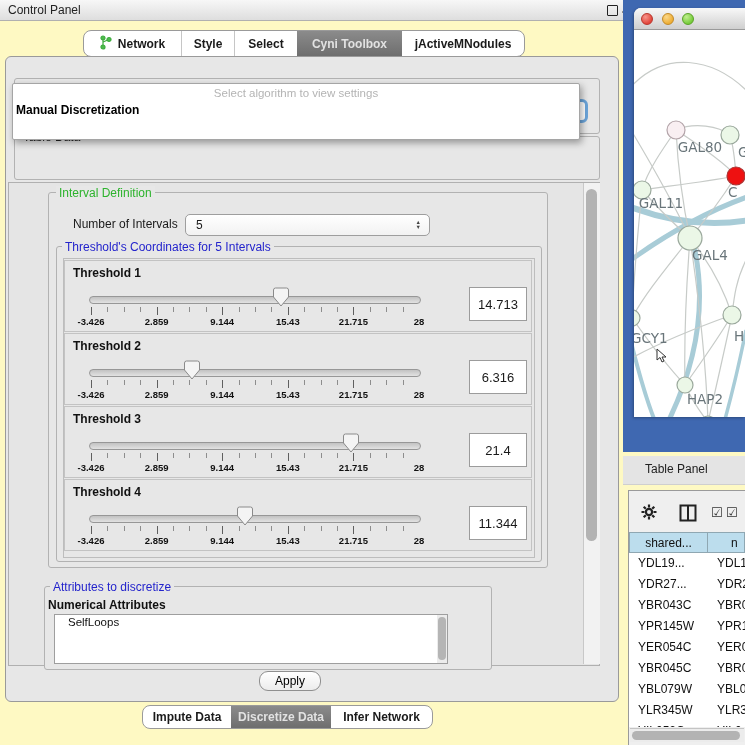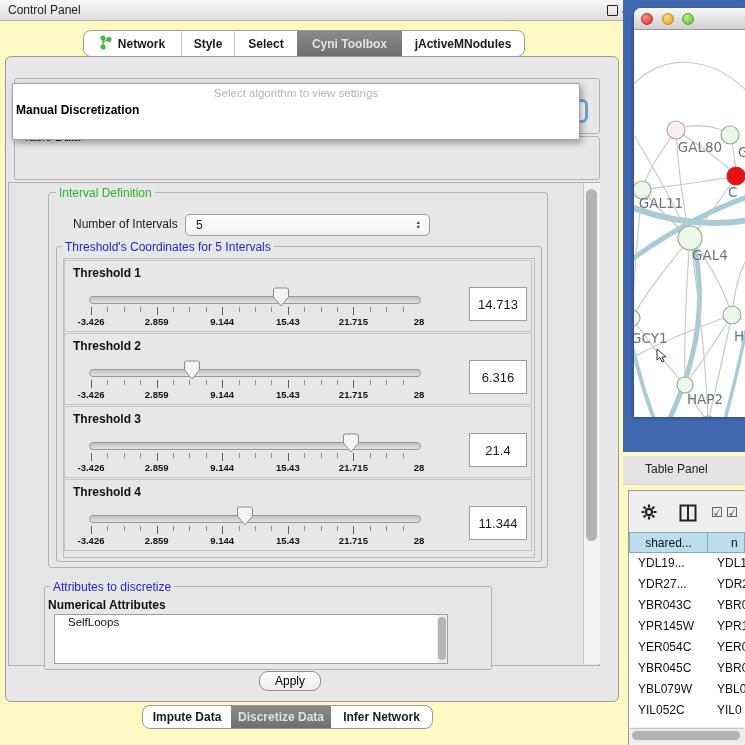--- a/index.html
+++ b/index.html
@@ -388,20 +388,24 @@
       </div>
       <div class="trow">
         <span class="c1">YBR045C</span>
         <span class="c2">YBR0</span>
       </div>
       <div class="trow">
         <span class="c1">YBL079W</span>
         <span class="c2">YBL0</span>
       </div>
       <div class="trow">
+        <span class="c1">YLR345W</span>
+        <span class="c2">YLR3</span>
+      </div>
+      <div class="trow">
         <span class="c1">YIL052C</span>
         <span class="c2">YIL0</span>
       </div>
     </div>
   <div class="abs hscroll">
       <div class="hthumb"></div>
     </div>
 
   <svg class="abs" style="left:656px;top:348px;" width="12" height="16">
     <path d="M1,1 L1,12 L4,9.5 L6,14 L8,13 L6,9 L10,9 Z" fill="#fff" stroke="#333" stroke-width="1"></path>

